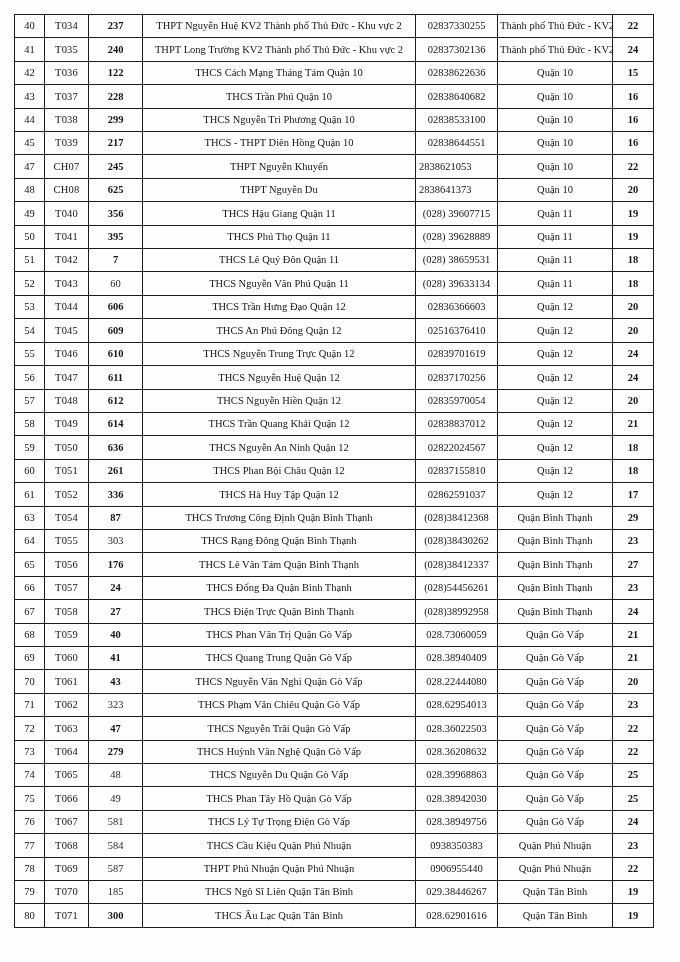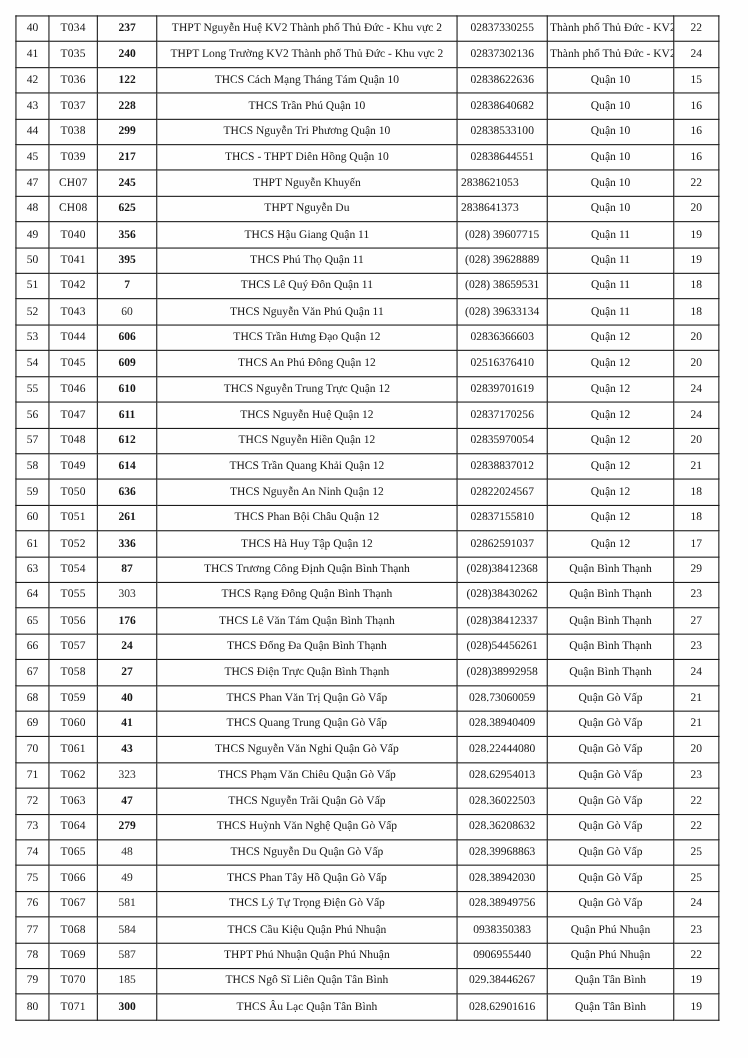--- a/index.html
+++ b/index.html
@@ -36,21 +36,21 @@
     vertical-align: middle;
     overflow: hidden;
     white-space: nowrap;
   }
   td.c-no   { font-size: 10px; }
   td.c-code { font-size: 10px; letter-spacing: 0.2px; }
   td.c-cap  { font-weight: bold; }
   td.c-cap.plain { font-weight: normal; color: #2a2a2a; }
   td.c-name { text-align: left; padding-left: 4px; margin-top: 40px; }
   td.c-phone.align-left { text-align: left; padding-left: 3px; }
-  td.c-count { font-weight: normal; }
+  td.c-count { font-weight: bold; }
 </style>
 </head>
 <body>
 
 <div class="page">
   <table class="school-table">
     <colgroup>
       <col style="width:30px">
       <col style="width:44px">
       <col style="width:54px">

